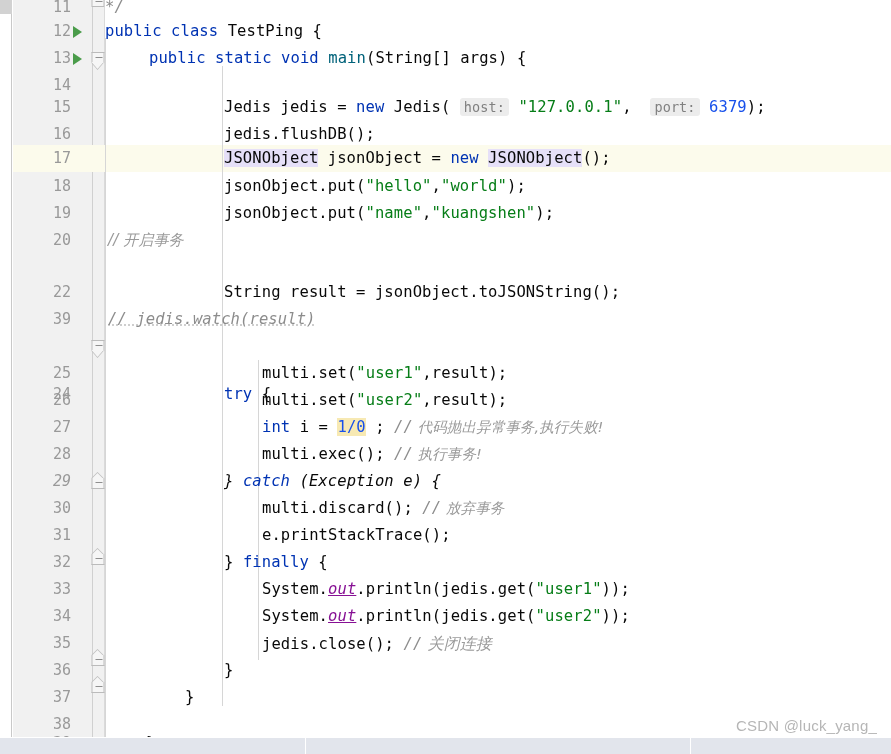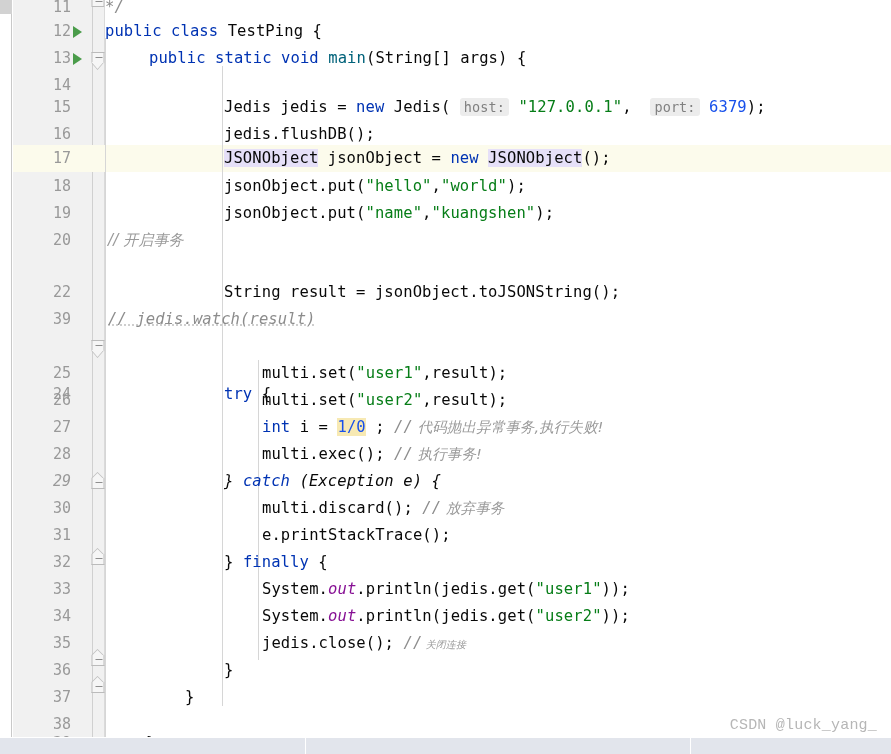--- a/index.html
+++ b/index.html
@@ -190,38 +190,38 @@
     background: #d6d6d6;
   }
 
   
   .kw      { color: #0033b3; }
   .str     { color: #067d17; }
   .num     { color: #1750eb; }
   .cmt     { color: #8c8c8c; font-style: italic; }
   .cmt-cn  { color: #9a9a9a; font-style: italic;
              font-family: "DejaVu Sans", "Liberation Sans", sans-serif; }
-  .static-f{ color: #871094; font-style: italic; }
+  .static-f{ color: #871094; font-style: italic; text-decoration: underline; }
   .ident-hl{ background: #e6e0f8; }
   .warn-hl { background: #f7e9b3; }
   .hint {
     background: #ececec;
     color: #808080;
     border-radius: 3px;
     padding: 1px 4px;
     font-size: 13.5px;
   }
 
   
   .watermark {
     position: absolute;
     right: 14px; top: 717px;
     color: #b6b6b6;
     font-size: 15px;
-    font-family: Liberation Mono, monospace;
+    font-family: Liberation Sans, sans-serif;
     letter-spacing: 0.2px;
   }
 
   
   .bottom-bar {
     position: absolute;
     left: 0; bottom: 0;
     width: 891px; height: 17px;
     background: #e2e5ec;
     border-top: 1px solid #ffffff;
@@ -364,21 +364,21 @@
         <span class="codetext" style="left:249px;"><span>System.</span><span class="static-f">out</span><span>.println(jedis.get(</span><span class="str">"user1"</span><span>));</span></span>
       </div>
 
       <div class="line" style="top:603px;">
         <span class="lineno">34</span>
         <span class="codetext" style="left:249px;"><span>System.</span><span class="static-f">out</span><span>.println(jedis.get(</span><span class="str">"user2"</span><span>));</span></span>
       </div>
 
       <div class="line" style="top:630px;">
         <span class="lineno">35</span>
-        <span class="codetext" style="left:249px;"><span>jedis.close(); </span><span class="cmt">//</span><span class="cmt-cn" style="font-size:10px;"> 关闭连接</span></span>
+        <span class="codetext" style="left:249px;"><span>jedis.close(); </span><span class="cmt">//</span><span class="cmt-cn" style="font-size:16px;"> 关闭连接</span></span>
       </div>
 
       <div class="line" style="top:657px;">
         <span class="lineno">36</span>
         <span class="codetext" style="left:211px;">}</span>
       </div>
 
       <div class="line" style="top:684px;">
         <span class="lineno">37</span>
         <span class="codetext" style="left:172px;">}</span>

